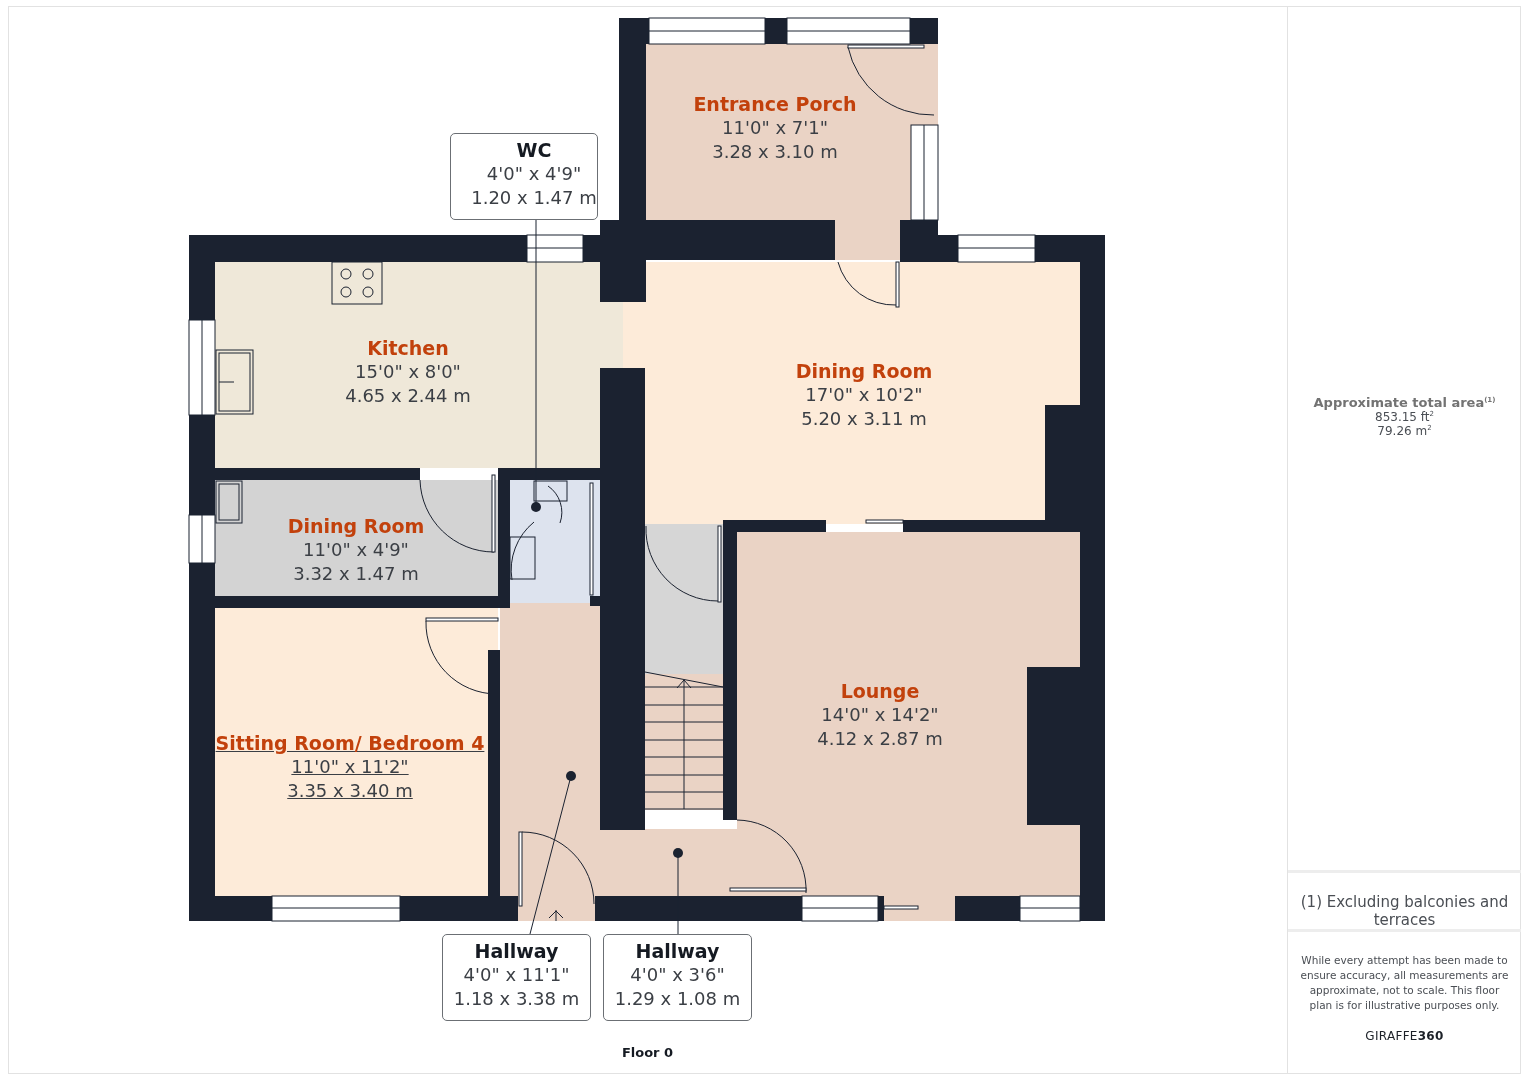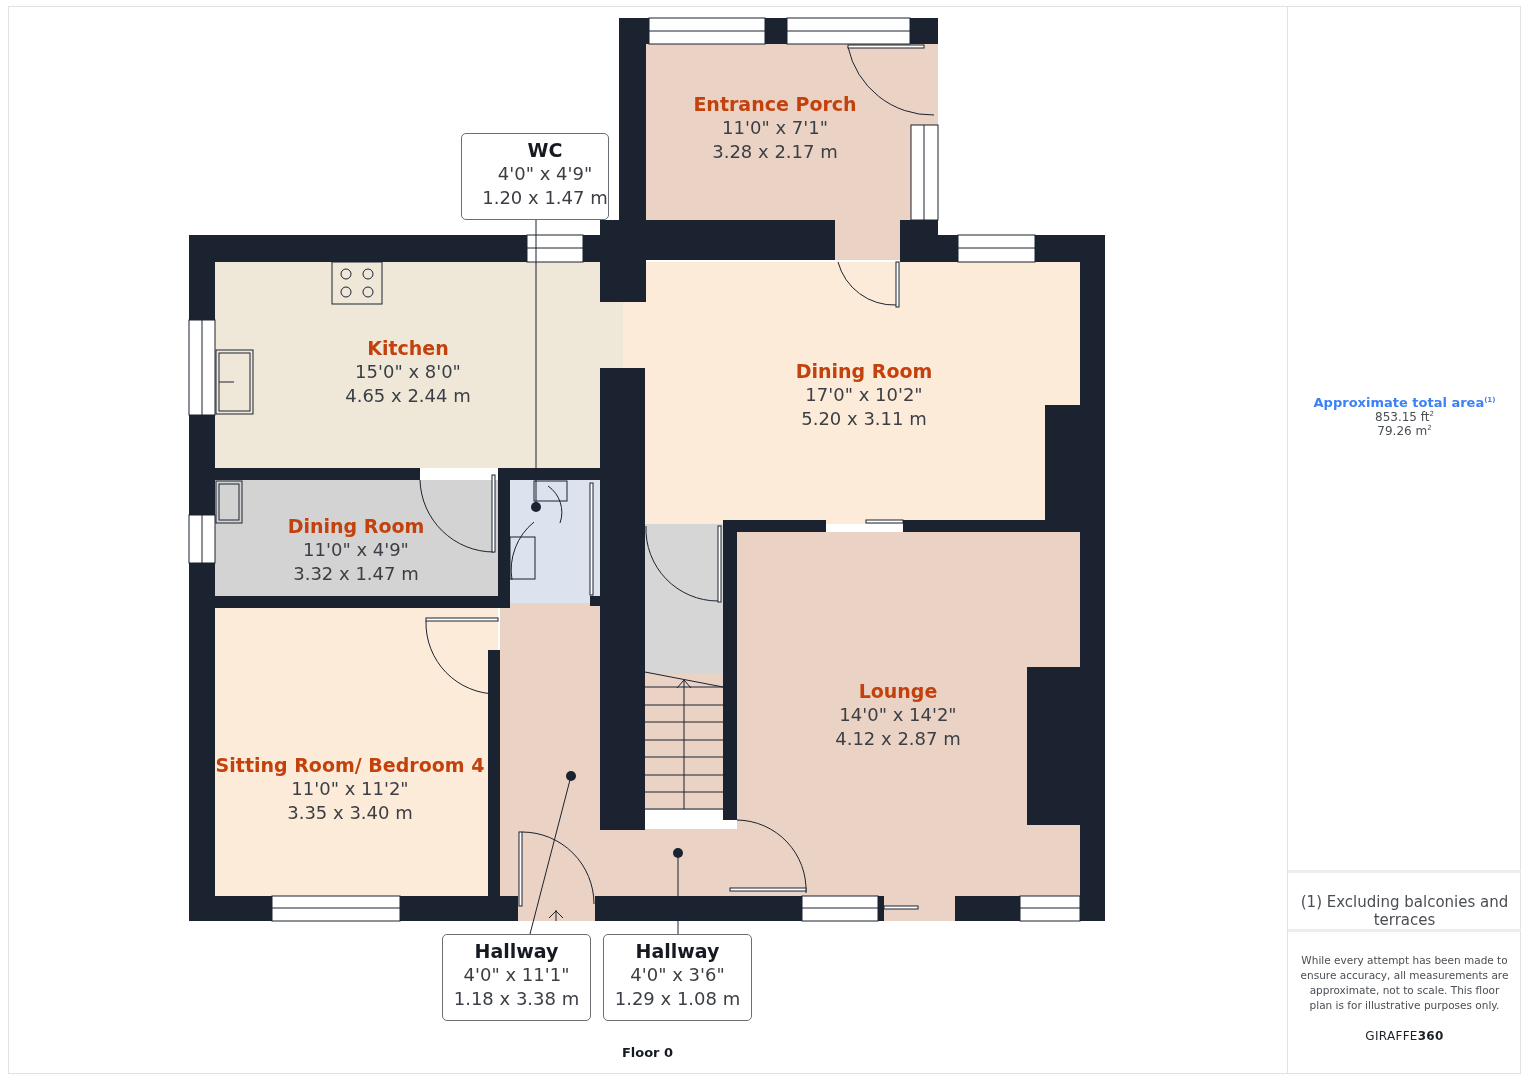--- a/index.html
+++ b/index.html
@@ -8,21 +8,21 @@
   .side-divider { position:absolute; left:1287px; top:6px; width:1px; height:1068px; background:#e2e2e2; }
   .plan { position:absolute; left:0; top:0; width:1280px; height:1080px; }
   .label { position:absolute; text-align:center; color:#3b3f45; transform:translateX(-50%); white-space:nowrap; }
   .label .nm { font-weight:bold; color:#c2410c; font-size:19px; line-height:24px; }
   .label .dim { font-size:18px; line-height:24px; }
   .callout { position:absolute; background:#fff; border:1.5px solid #6b6f74; border-radius:5px; text-align:center; box-sizing:border-box; padding-top:4px; }
   .callout .nm { font-weight:bold; color:#151a22; font-size:19px; line-height:24px; }
   .callout .dim { font-size:18px; line-height:24px; color:#3b3f45; }
   .floor-label { position:absolute; left:600px; top:1045px; width:95px; text-align:center; font-size:13px; font-weight:bold; color:#151a22; }
   .area-box { position:absolute; left:1288px; top:395px; width:233px; text-align:center; }
-  .area-title { font-size:13px; font-weight:bold; color:#3b82f6; }
+  .area-title { font-size:13px; font-weight:bold; color:#737373; }
   .area-title sup { font-size:7px; }
   .area-val { font-size:12px; color:#4a4e54; }
   .area-val sup { font-size:7px; }
   .note-sep { position:absolute; left:1288px; width:233px; height:3px; background:#ededed; }
   .note1 { position:absolute; left:1288px; top:893px; width:233px; text-align:center; font-size:15px; color:#4a4e54; }
   .note2 { position:absolute; left:1298px; top:953px; width:213px; text-align:center; font-size:10.5px; line-height:15px; color:#4a4e54; }
   .brand { position:absolute; left:1288px; top:1029px; width:233px; text-align:center; font-size:12px; color:#1c2128; letter-spacing:0.3px; }
   .brand b { font-weight:bold; }
 </style>
 </head>
@@ -166,24 +166,24 @@
   <g stroke="#1b2230" stroke-width="1">
     <line x1="536" y1="220" x2="536" y2="507"></line>
     <line x1="571" y1="776" x2="530" y2="934"></line>
     <line x1="678" y1="853" x2="678" y2="934"></line>
   </g>
 </svg>
 
 <div class="label" style="left:775px; top:92px;">
   <div class="nm">Entrance Porch</div>
   <div class="dim">11'0" x 7'1"</div>
-  <div class="dim">3.28 x 2.17 m</div>
-</div>
-
-<div class="callout" style="left:461px; top:133px; width:148px; height:87px;padding-left:20px;">
+  <div class="dim">3.28 x 3.10 m</div>
+</div>
+
+<div class="callout" style="left:450px; top:133px; width:148px; height:87px;padding-left:20px;">
   <div class="nm">WC</div>
   <div class="dim">4'0" x 4'9"</div>
   <div class="dim">1.20 x 1.47 m</div>
 </div>
 
 <div class="label" style="left:408px; top:336px;">
   <div class="nm">Kitchen</div>
   <div class="dim">15'0" x 8'0"</div>
   <div class="dim">4.65 x 2.44 m</div>
 </div>
@@ -193,27 +193,27 @@
   <div class="dim">17'0" x 10'2"</div>
   <div class="dim">5.20 x 3.11 m</div>
 </div>
 
 <div class="label" style="left:356px; top:514px;">
   <div class="nm">Dining Room</div>
   <div class="dim">11'0" x 4'9"</div>
   <div class="dim">3.32 x 1.47 m</div>
 </div>
 
-<div class="label" style="left:898px; top:679px;">
+<div class="label" style="left:880px; top:679px;">
   <div class="nm">Lounge</div>
   <div class="dim">14'0" x 14'2"</div>
   <div class="dim">4.12 x 2.87 m</div>
 </div>
 
-<div class="label" style="left:350px; top:753px;">
+<div class="label" style="left:350px; top:731px;text-decoration:underline;">
   <div class="nm">Sitting Room/ Bedroom 4</div>
   <div class="dim">11'0" x 11'2"</div>
   <div class="dim">3.35 x 3.40 m</div>
 </div>
 
 <div class="callout" style="left:442px; top:934px; width:149px; height:87px;">
   <div class="nm">Hallway</div>
   <div class="dim">4'0" x 11'1"</div>
   <div class="dim">1.18 x 3.38 m</div>
 </div>

